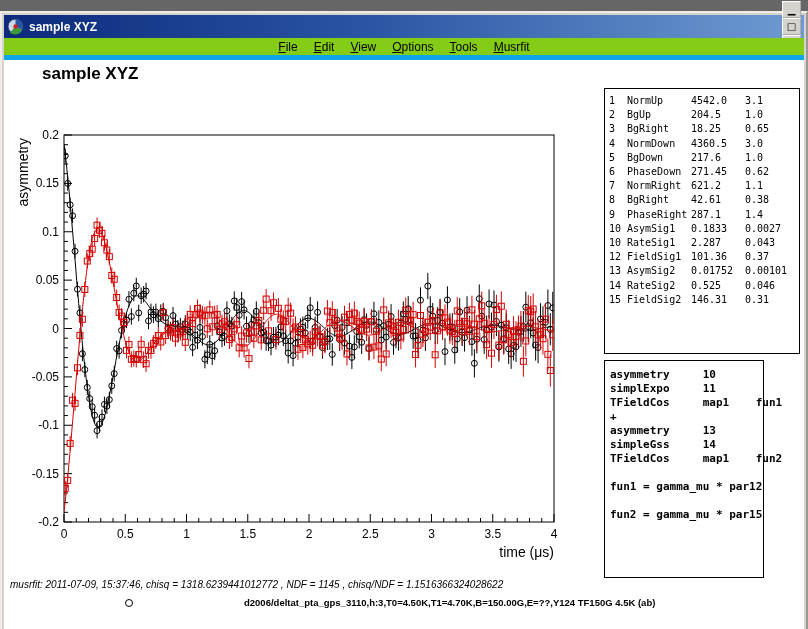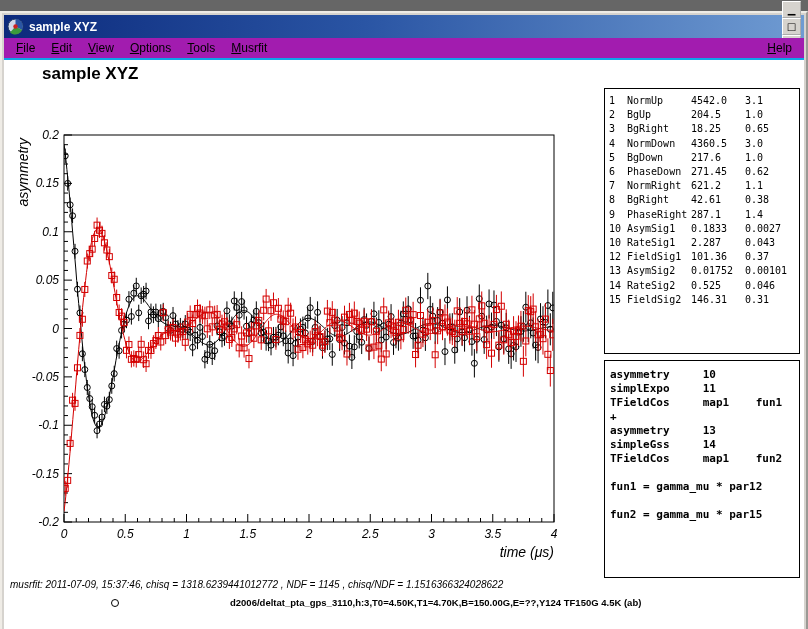--- a/index.html
+++ b/index.html
@@ -15,49 +15,49 @@
               display:flex; align-items:center; padding:0 3px; }
   .win-icon { width:17px; height:17px; display:inline-block; }
   .win-title { color:#fff; font-weight:bold; font-size:12px; margin-left:5px; flex:1;
                white-space:nowrap; }
   .win-btn { width:19px; height:17px; background:#d6d3ce; border:1px outset #fff;
              margin-left:2px; display:flex; align-items:center; justify-content:center;
              font-size:10px; line-height:1; padding:0; font-family:"DejaVu Sans",sans-serif; cursor:default; }
   .win-btn span { pointer-events:none; }
 
   
-  .menubar { position:absolute; left:2px; top:25px; right:2px; height:22px; background:#a21caf;
+  .menubar { position:absolute; left:2px; top:25px; right:2px; height:22px; background:#84cc16;
              display:flex; align-items:center; font-size:12px; padding:0 4px;
-             border-bottom:2px solid #0ea5e9; }
+             border-bottom:5px solid #0ea5e9;flex-direction:column; }
   .menu-item { display:inline-block; padding:2px 8px; color:#000; cursor:default; }
   .menu-item::first-letter { text-decoration:underline; }
   .menu-help { margin-left:auto; }
 
   
   .content { position:absolute; left:2px; top:47px; right:2px; bottom:2px; background:#fff;
              overflow:hidden; }
   .plot-title { position:absolute; left:38px; top:4px; font-size:17px; font-weight:bold; color:#000; }
-  .plot-canvas { position:absolute; left:0; top:0; width:598px; height:515px;font-style:italic; }
+  .plot-canvas { position:absolute; left:0; top:0; width:598px; height:515px; }
 
   .panel { position:absolute; border:1px solid #000; background:#fff; color:#000; }
   .param-panel { left:600px; top:28px; width:196px; height:266px; padding:5px 0 0 4px;
                  font-family:"DejaVu Sans Mono", monospace; font-size:10px; }
   .prow { display:flex; line-height:14.2px; white-space:pre; }
   .pno   { width:18px; }
   .pname { width:64px; }
   .pval  { width:54px; }
   .perr  { flex:1; }
 
-  .theory-panel { left:600px; top:300px; width:196px; height:218px; padding:7px 0 0 5px;
+  .theory-panel { left:600px; top:300px; width:160px; height:218px; padding:7px 0 0 5px;
                   font-family:"DejaVu Sans Mono", monospace; font-size:11px; font-weight:bold; }
   .tline { white-space:pre; line-height:14px; min-height:14px; }
 
   .statusline { position:absolute; left:6px; top:519px; font-size:10px; color:#000; white-space:nowrap;font-style:italic; }
 
-  .legend { position:absolute; left:4px; top:533px; right:0; }
+  .legend { position:absolute; left:18px; top:533px; right:0; }
   .legend-row { position:relative; height:20px; }
   .legend-marker { position:absolute; left:103px; top:6px; width:8px; height:8px;
                    border:1px solid #000; background:#fff; }
   .legend-marker.circle { border-radius:50%; }
   .legend-label { position:absolute; left:222px; top:4px; font-size:9.5px; font-weight:bold;
                   color:#000; white-space:nowrap; }
 </style>
 </head>
 <body>
 

